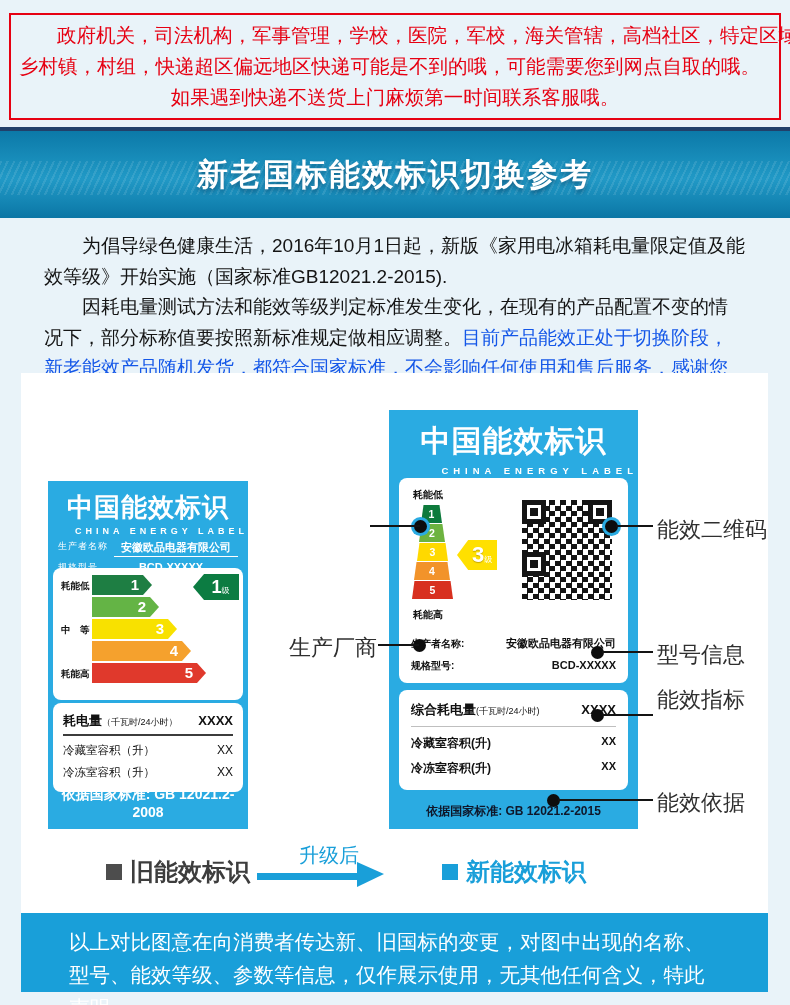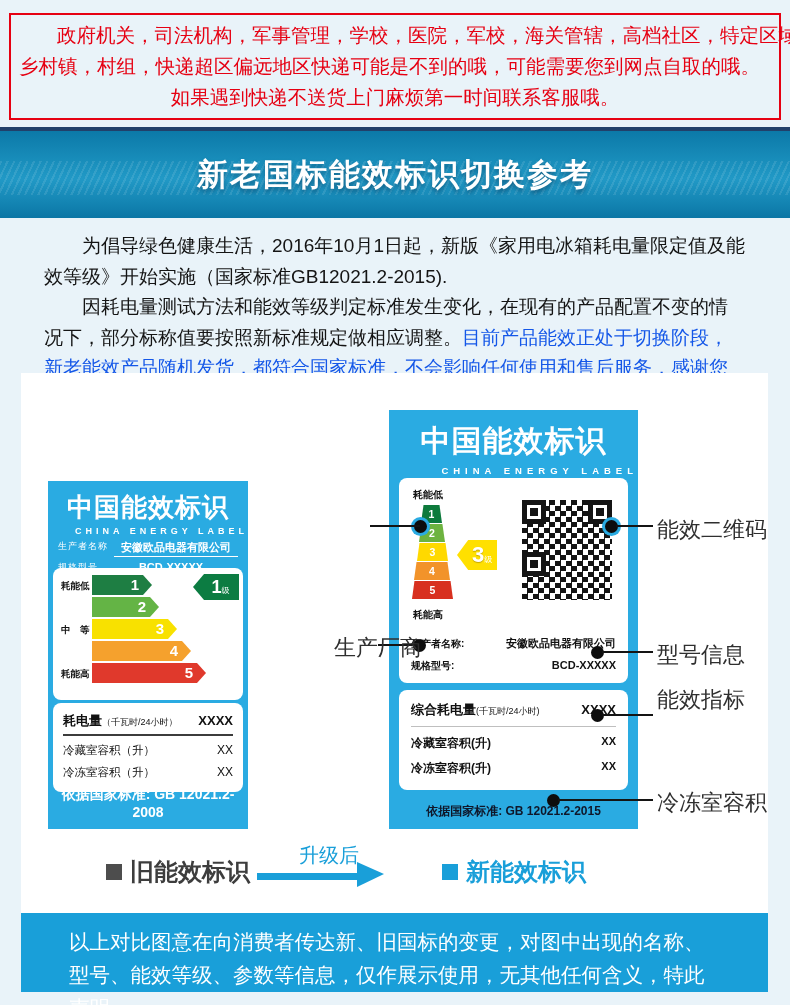--- a/index.html
+++ b/index.html
@@ -258,25 +258,25 @@
     <div class="dot" style="left:570px; top:336px;"></div>
     <div class="dot" style="left:526px; top:421px;"></div>
 
     <div class="cline" style="left:349px; top:152px; width:50px;"></div>
     <div class="cline" style="left:357px; top:271px; width:41px;"></div>
     <div class="cline" style="left:595px; top:152px; width:37px;"></div>
     <div class="cline" style="left:581px; top:278px; width:51px;"></div>
     <div class="cline" style="left:581px; top:341px; width:51px;"></div>
     <div class="cline" style="left:537px; top:426px; width:95px;"></div>
 
-    <div class="ann ann-right-align" style="left:266px; top:260px; width:90px;margin-left:45px;">生产厂商</div>
+    <div class="ann ann-right-align" style="left:266px; top:260px; width:90px;">生产厂商</div>
     <div class="ann" style="left:636px; top:142px;">能效二维码</div>
     <div class="ann" style="left:636px; top:267px;">型号信息</div>
     <div class="ann" style="left:636px; top:312px;">能效指标</div>
-    <div class="ann" style="left:636px; top:415px;">冷冻室容积</div>
+    <div class="ann" style="left:636px; top:415px;">能效依据</div>
 
     <div class="cap cap-old"><span class="sq"></span><span>旧能效标识</span></div>
     <div class="upg-text">升级后</div>
     <div class="upg-bar"></div>
     <div class="upg-head"></div>
     <div class="cap cap-new"><span class="sq"></span><span>新能效标识</span></div>
 
   </div>
 
   <div class="footer">

